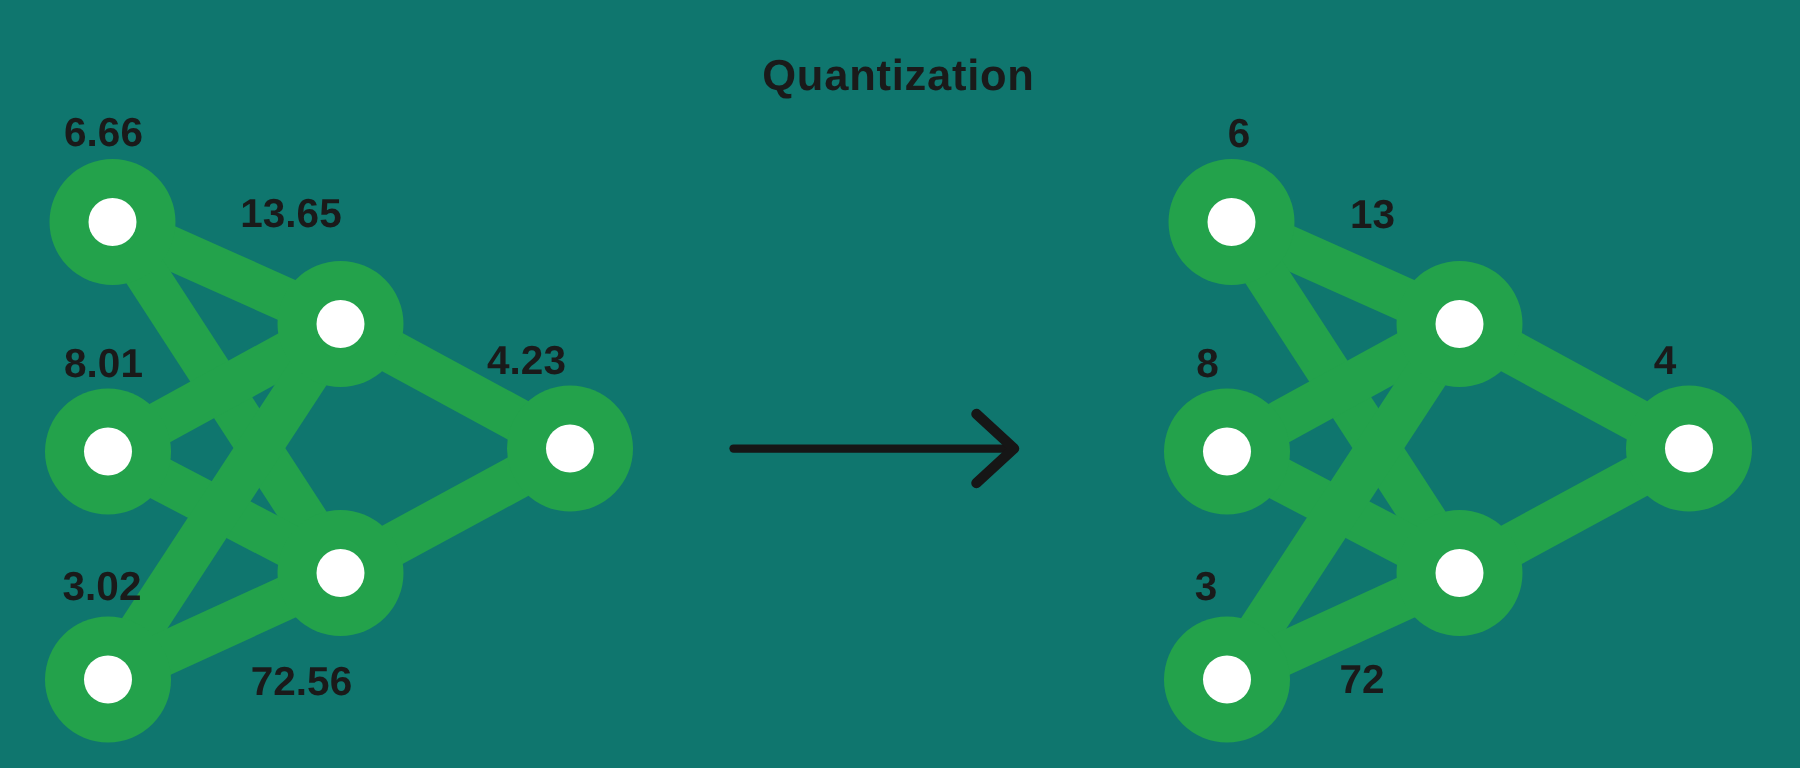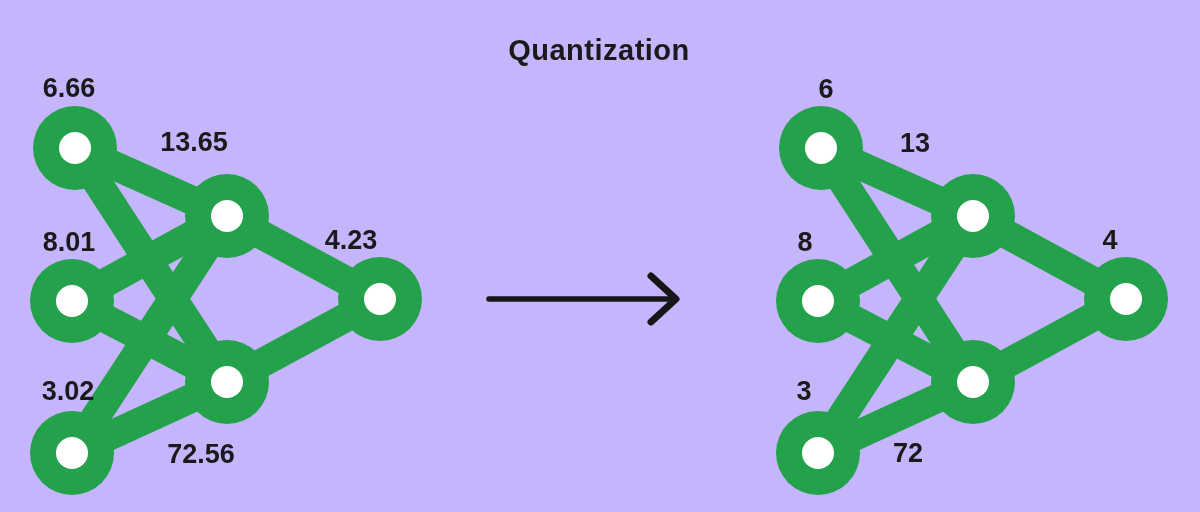--- a/index.html
+++ b/index.html
@@ -4,21 +4,21 @@
 <style>
   html, body {
     margin: 0;
     padding: 0;
     background: #ffffff;
   }
   .stage {
     position: relative;
     width: 1200px;
     height: 512px;
-    background: #c4b5fd;
+    background: #0f766e;
     overflow: hidden;
     font-family: "Liberation Sans", sans-serif;
   }
   svg { display: block; }
   .figure-title {
     font-family: "Liberation Sans", sans-serif;
     font-size: 29px;
     font-weight: 800;
     letter-spacing: 0.5px;
   }

